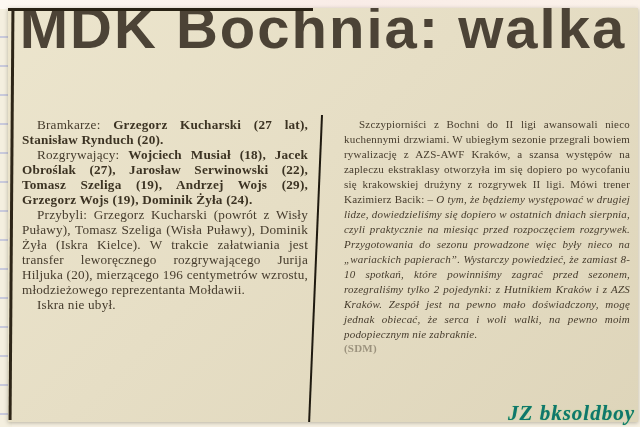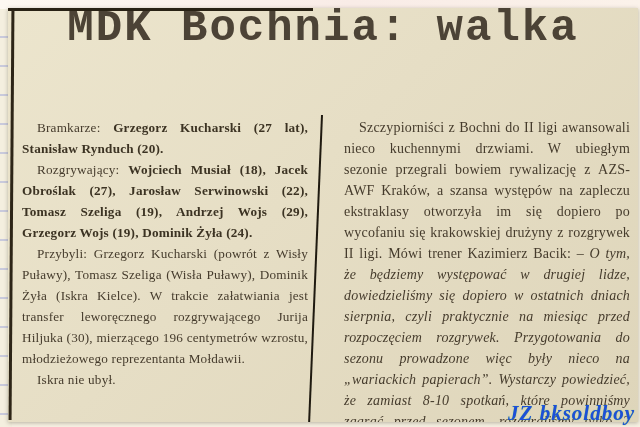--- a/index.html
+++ b/index.html
@@ -47,49 +47,49 @@
   }
   .paper-name{
     font-family:"Liberation Serif",serif;font-weight:bold;
     font-size:18px;color:#3c332a;letter-spacing:2px;
   }
   
   .headline{
     text-align:center;font-family:"Liberation Sans",sans-serif;
     font-weight:bold;color:#4c4336;margin-top:2px;line-height:36px;
   }
-  .headline .l1{font-size:44px;letter-spacing:2px;font-family:Liberation Mono, monospace;}
+  .headline .l1{font-size:58px;letter-spacing:2px;}
   .headline .l2{font-size:44px;letter-spacing:2px;}
   
   .cols{
     position:absolute;top:105px;left:0;right:0;bottom:0;
     display:flex;padding:4px 8px 0 14px;overflow:hidden;
   }
   .col{
-    width:50%;font-size:13.2px;line-height:21px;color:#453b2c;
+    width:50%;font-size:13.2px;line-height:15px;color:#453b2c;
     text-align:justify;letter-spacing:.2px;
   }
   .col-left{padding-right:18px;}
-  .col-right{padding-left:18px;font-size:14px;}
+  .col-right{padding-left:18px;font-size:11px;}
   .col p{margin:0;text-indent:15px;}
   .col .b{font-weight:bold;color:#3c3323;}
   .divider{
     position:absolute;top:2px;left:313px;width:2px;height:310px;
     background:#1f1a10;transform:rotate(2.4deg);transform-origin:top center;
   }
   .quote{font-style:italic;}
   .staff{opacity:.5;}
   .byline{
     display:block;text-align:left;font-weight:bold;opacity:.45;
     margin-top:-1px;padding-right:4px;
   }
   .watermark{
     position:absolute;right:5px;bottom:1px;
     font-family:"Liberation Serif",serif;font-weight:bold;font-style:italic;
-    font-size:21px;color:#1d4ed8;letter-spacing:1px;
+    font-size:21px;color:#0f766e;letter-spacing:1px;
     text-shadow:0 0 1px rgba(40,210,40,.6);
   }
 </style>
 </head>
 <body>
 
 <div class="scan-top-strip"></div>
 <div class="ruled-margin"></div>
 
 <div class="clipping">
@@ -100,21 +100,21 @@
   <div class="headline">
     <div class="l1">MDK Bochnia: walka</div>
   </div>
 
   <div class="cols">
     <div class="divider"></div>
 
     <div class="col col-left">
       <p><span>Bramkarze: </span><span class="b">Grzegorz Kucharski (27 lat), Stanisław Rynduch (20).</span></p>
       <p><span>Rozgrywający: </span><span class="b">Wojciech Musiał (18), Jacek Obroślak (27), Jarosław Serwinowski (22), Tomasz Szeliga (19), Andrzej Wojs (29), Grzegorz Wojs (19), Dominik Żyła (24).</span></p>
-      <p>Przybyli: Grzegorz Kucharski (powrót z Wisły Puławy), Tomasz Szeliga (Wisła Puławy), Dominik Żyła (Iskra Kielce). W trakcie załatwiania jest transfer leworęcznego rozgrywającego Jurija Hiljuka (30), mierzącego 196 centymetrów wzrostu, młodzieżowego reprezentanta Mołdawii.</p>
+      <p>Przybyli: Grzegorz Kucharski (powrót z Wisły Puławy), Tomasz Szeliga (Wisła Puławy), Dominik Żyła (Iskra Kielce). W trakcie załatwiania jest transfer leworęcznego rozgrywającego Jurija Hiljuka (20), mierzącego 196 centymetrów wzrostu, młodzieżowego reprezentanta Mołdawii.</p>
       <p>Iskra nie ubył.</p>
     </div>
 
     <div class="col col-right">
       <p><span>Szczypiorniści z Bochni do II ligi awansowali nieco kuchennymi drzwiami. W ubiegłym sezonie przegrali bowiem rywalizację z AZS-AWF Kraków, a szansa występów na zapleczu ekstraklasy otworzyła im się dopiero po wycofaniu się krakowskiej drużyny z rozgrywek II ligi. Mówi trener Kazimierz Bacik: – </span><span class="quote">O tym, że będziemy występować w drugiej lidze, dowiedzieliśmy się dopiero w ostatnich dniach sierpnia, czyli praktycznie na miesiąc przed rozpoczęciem rozgrywek. Przygotowania do sezonu prowadzone więc były nieco na „wariackich papierach”. Wystarczy powiedzieć, że zamiast 8-10 spotkań, które powinniśmy zagrać przed sezonem, rozegraliśmy tylko 2 pojedynki: z Hutnikiem Kraków i z AZS Kraków. Zespół jest na pewno mało doświadczony, mogę jednak obiecać, że serca i woli walki, na pewno moim podopiecznym nie zabraknie.</span></p>
       <span class="byline">(SDM)</span>
     </div>
   </div>
 </div>
 

